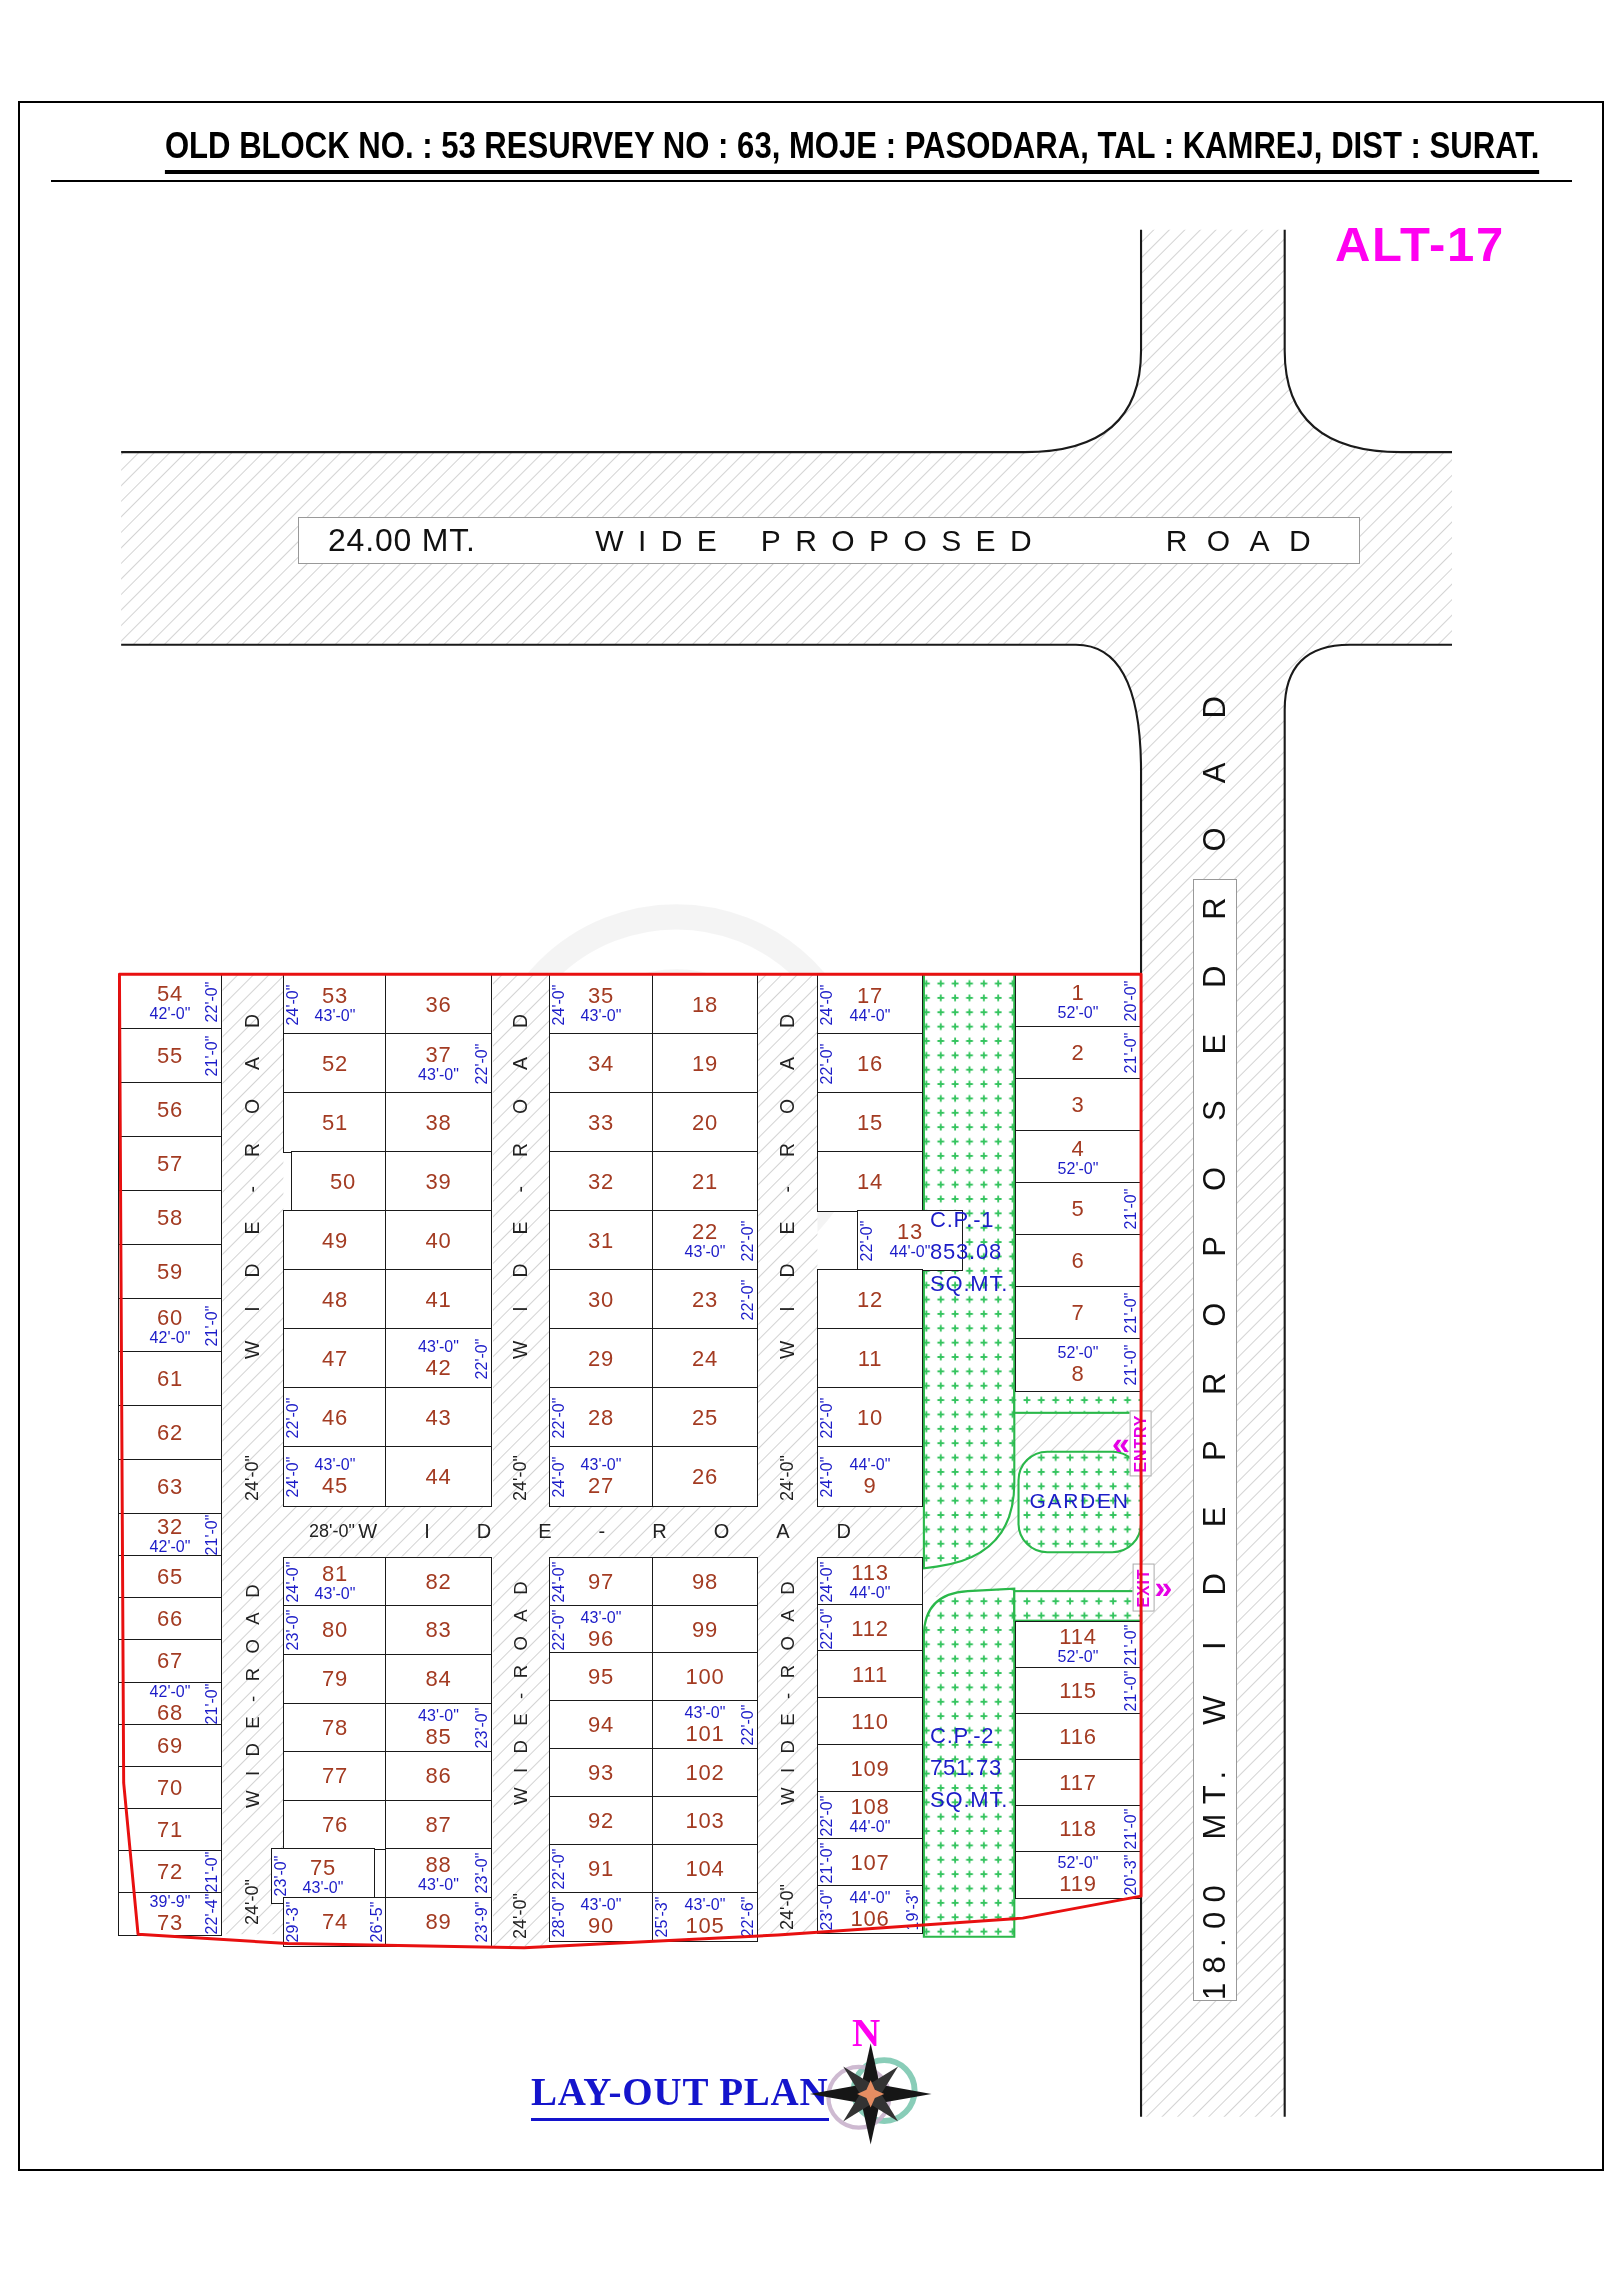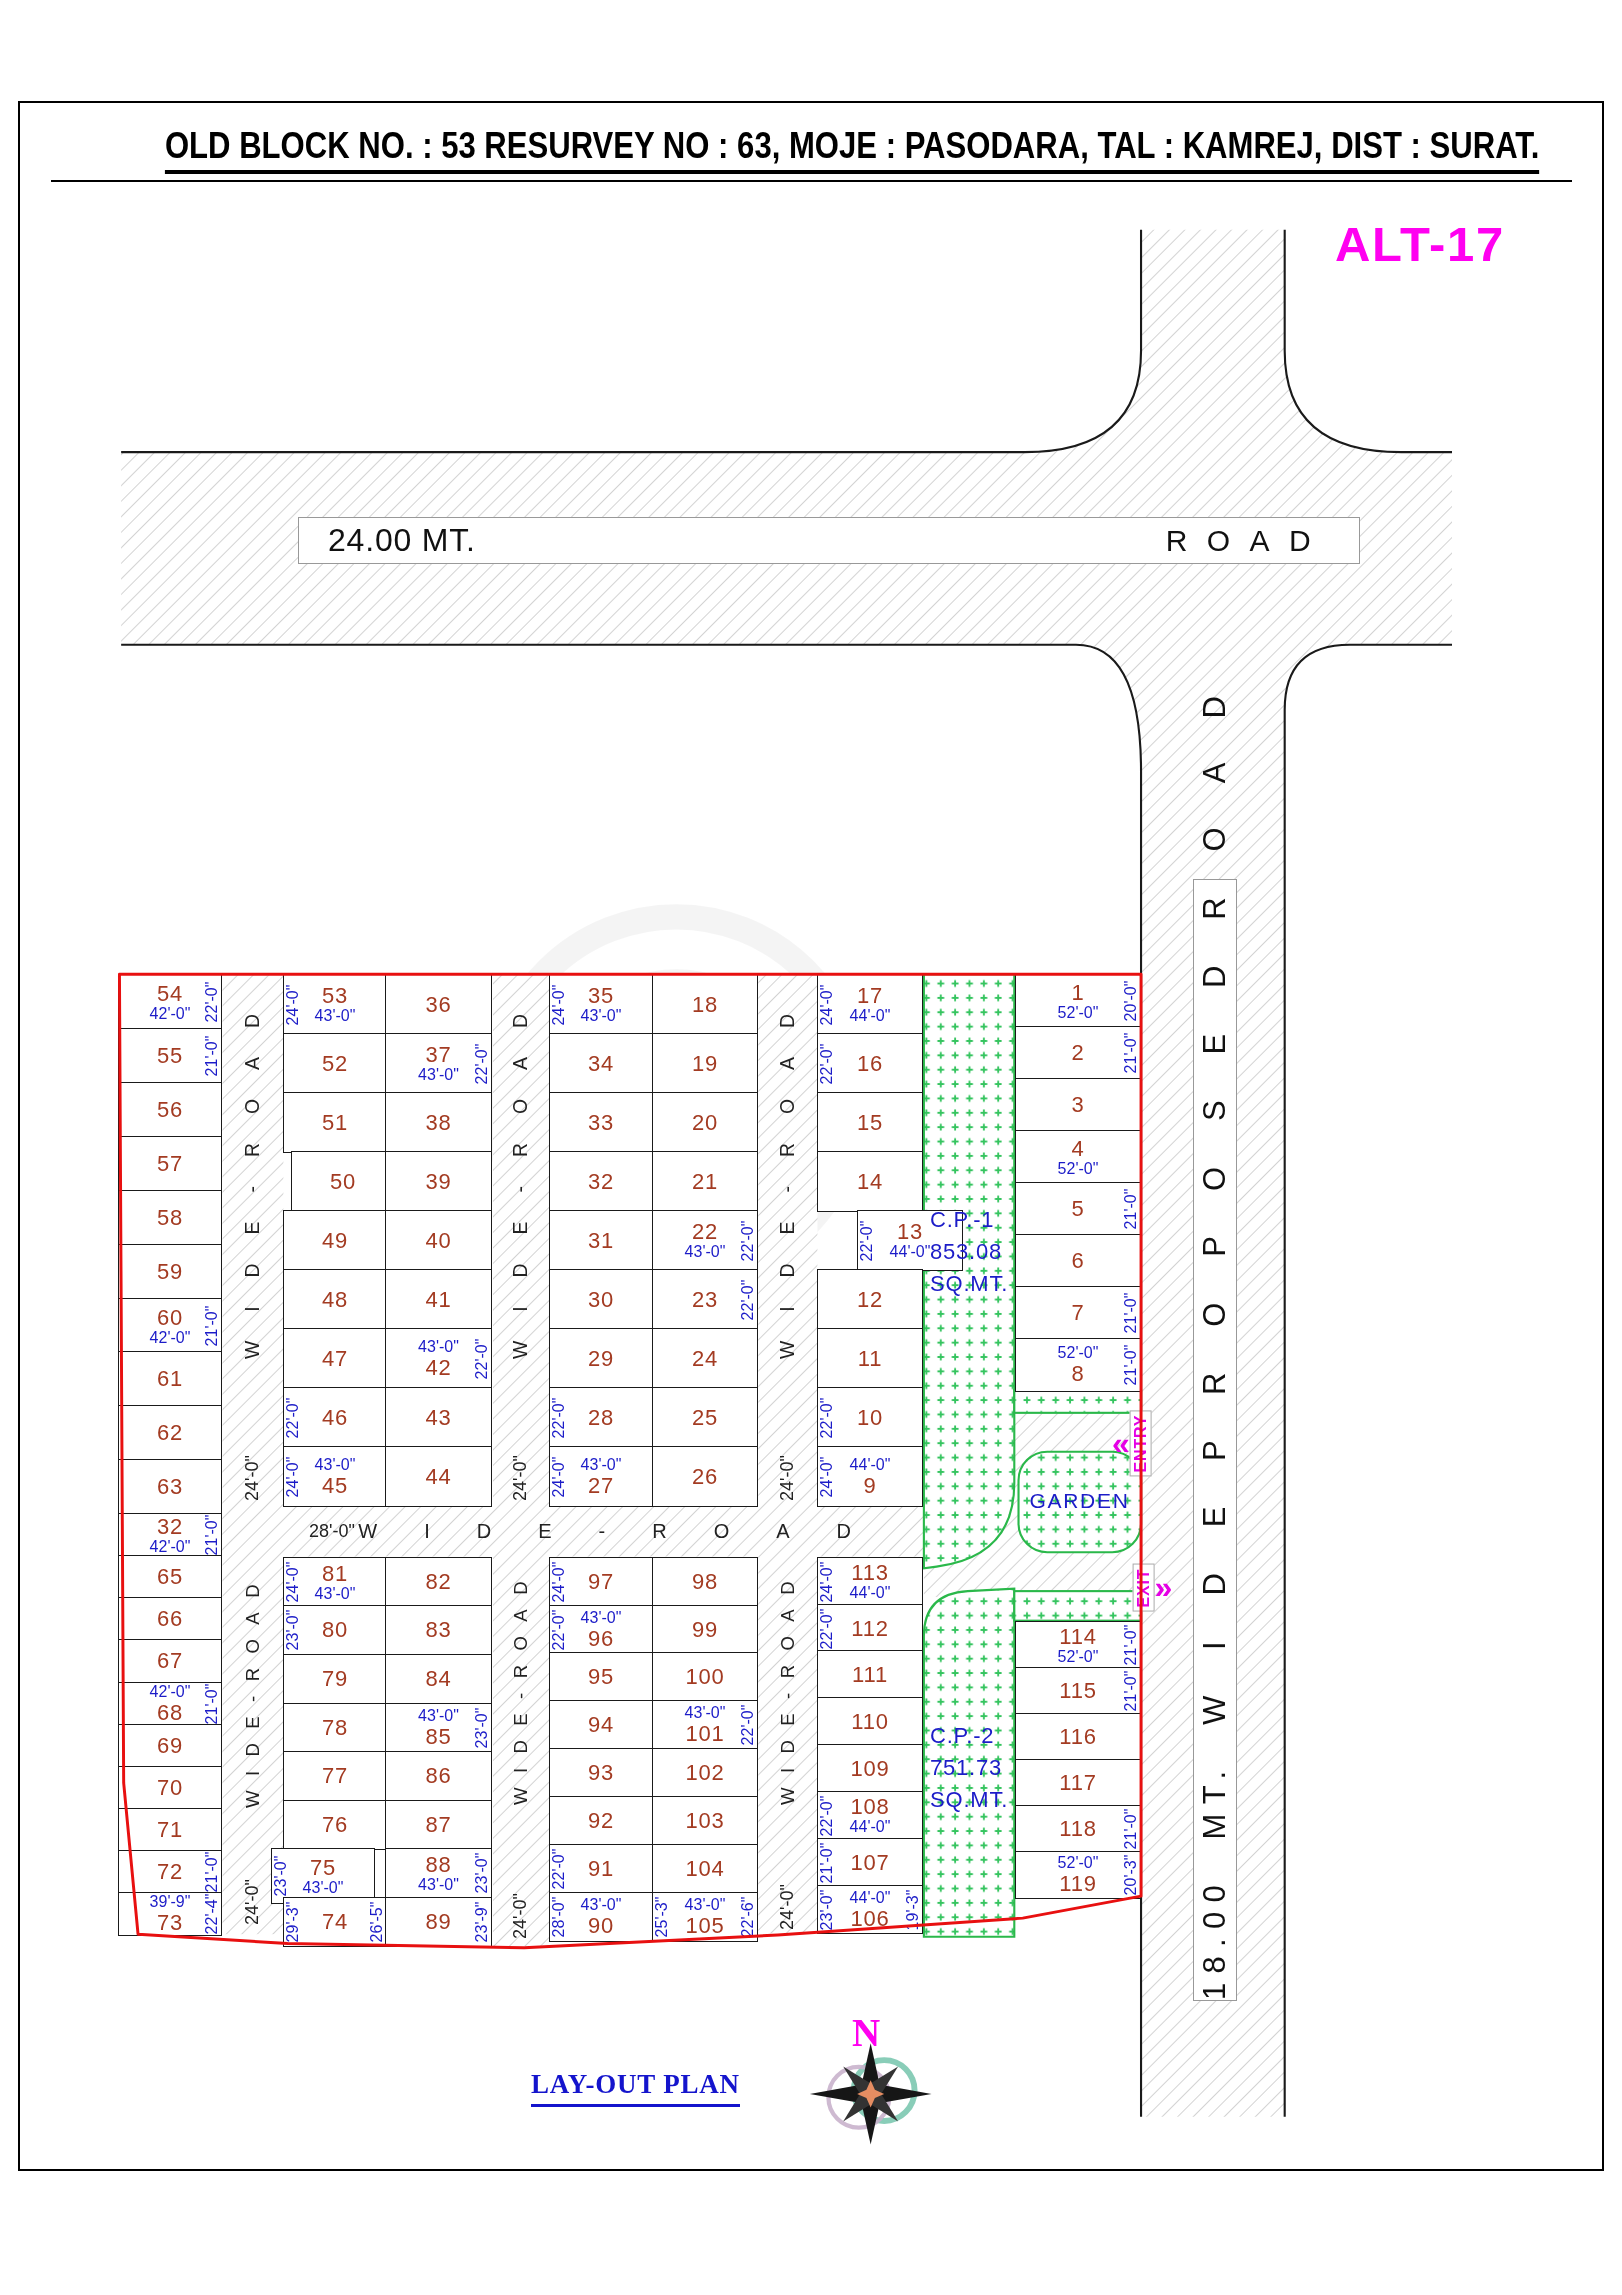--- a/index.html
+++ b/index.html
@@ -48,21 +48,21 @@
   .cp-text{position:absolute;z-index:5;color:#1c1cc8;font-size:22px;line-height:1.45;letter-spacing:0.8px;}
   #garden-label{position:absolute;left:1018px;top:1489px;width:123px;text-align:center;z-index:5;
       color:#1c1cc8;font-size:21px;letter-spacing:1.7px;}
   
   .gate{position:absolute;z-index:6;display:flex;align-items:center;}
   .gate .chev{color:#e500e5;font-size:32px;font-weight:bold;line-height:25px;}
   .gate .gtxt{background:#fff;border:0.8px solid #aaa;color:#e500e5;font-weight:bold;font-size:16px;
       writing-mode:vertical-rl;transform:rotate(180deg);padding:3.4px 0.8px;letter-spacing:0.8px;}
   
   #plan-title{position:absolute;left:531px;top:2069px;z-index:5;color:#1414cc;
-      font-family:"Liberation Serif",serif;font-weight:bold;font-size:27px;letter-spacing:0.8px;
+      font-family:"Liberation Serif",serif;font-weight:bold;font-size:39px;letter-spacing:0.8px;
       border-bottom:3.4px solid #1414cc;padding-bottom:4.2px;}
   #north-label{position:absolute;left:852px;top:2010px;z-index:6;color:#ff00f0;
       font-family:"Liberation Serif",serif;font-weight:bold;font-size:39px;}
   #wm-reg{position:absolute;left:1038px;top:1046px;z-index:2;font-size:37px;color:#bbb;opacity:.5;}
 </style>
 </head>
 <body>
 
 <div id="page">
   <div id="frame"></div>
@@ -555,20 +555,21 @@
       </div>
       <div class="plot" style="left: 1015px; top: 1851px; width: 126px; height: 48px;">
         <div class="dim dt">52'-0"</div>
         <div class="num">119</div>
         <div class="dim dr">20'-3"</div>
       </div>
     </div>
 
   <div id="top-road-label">
     <span class="p1">24.00 MT.</span>
+    <span class="p2">WIDE PROPOSED</span>
     <span class="p3">ROAD</span>
   </div>
   <div id="right-road-label">18.00 MT. W I D E  P R O P O S E D  R O A D</div>
 
   <div class="vlab up" style="width:516px;transform:translate(240px,1501px) rotate(-90deg);">
     <span class="vdim">24'-0"</span>
     <span class="vname">WIDE-ROAD</span>
   </div>
   <div class="vlab lo" style="width:355px;transform:translate(240px,1925px) rotate(-90deg);">
     <span class="vdim">24'-0"</span>

